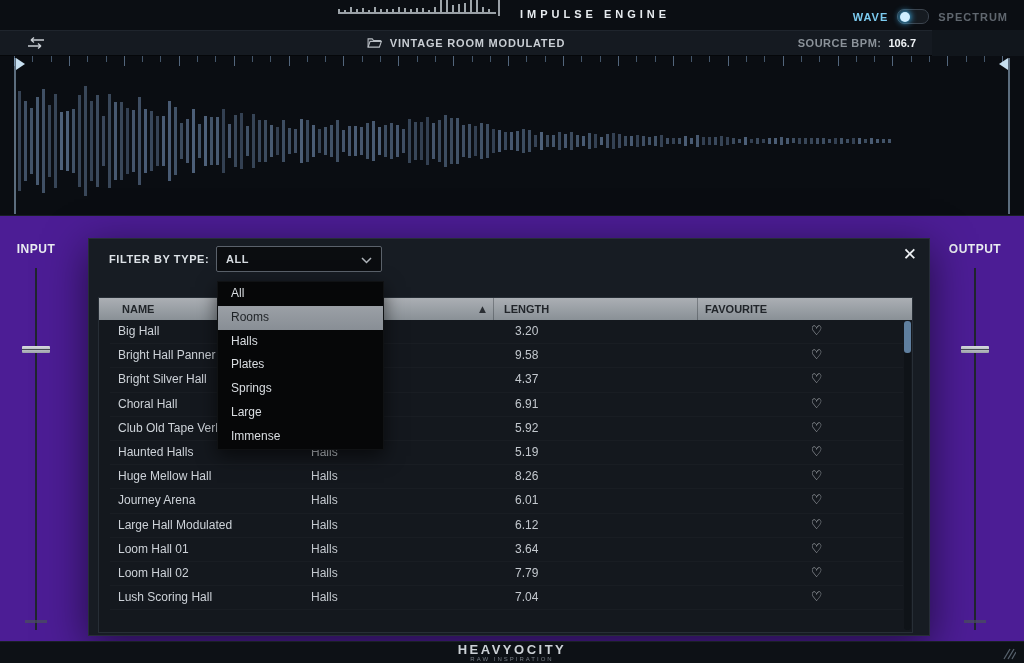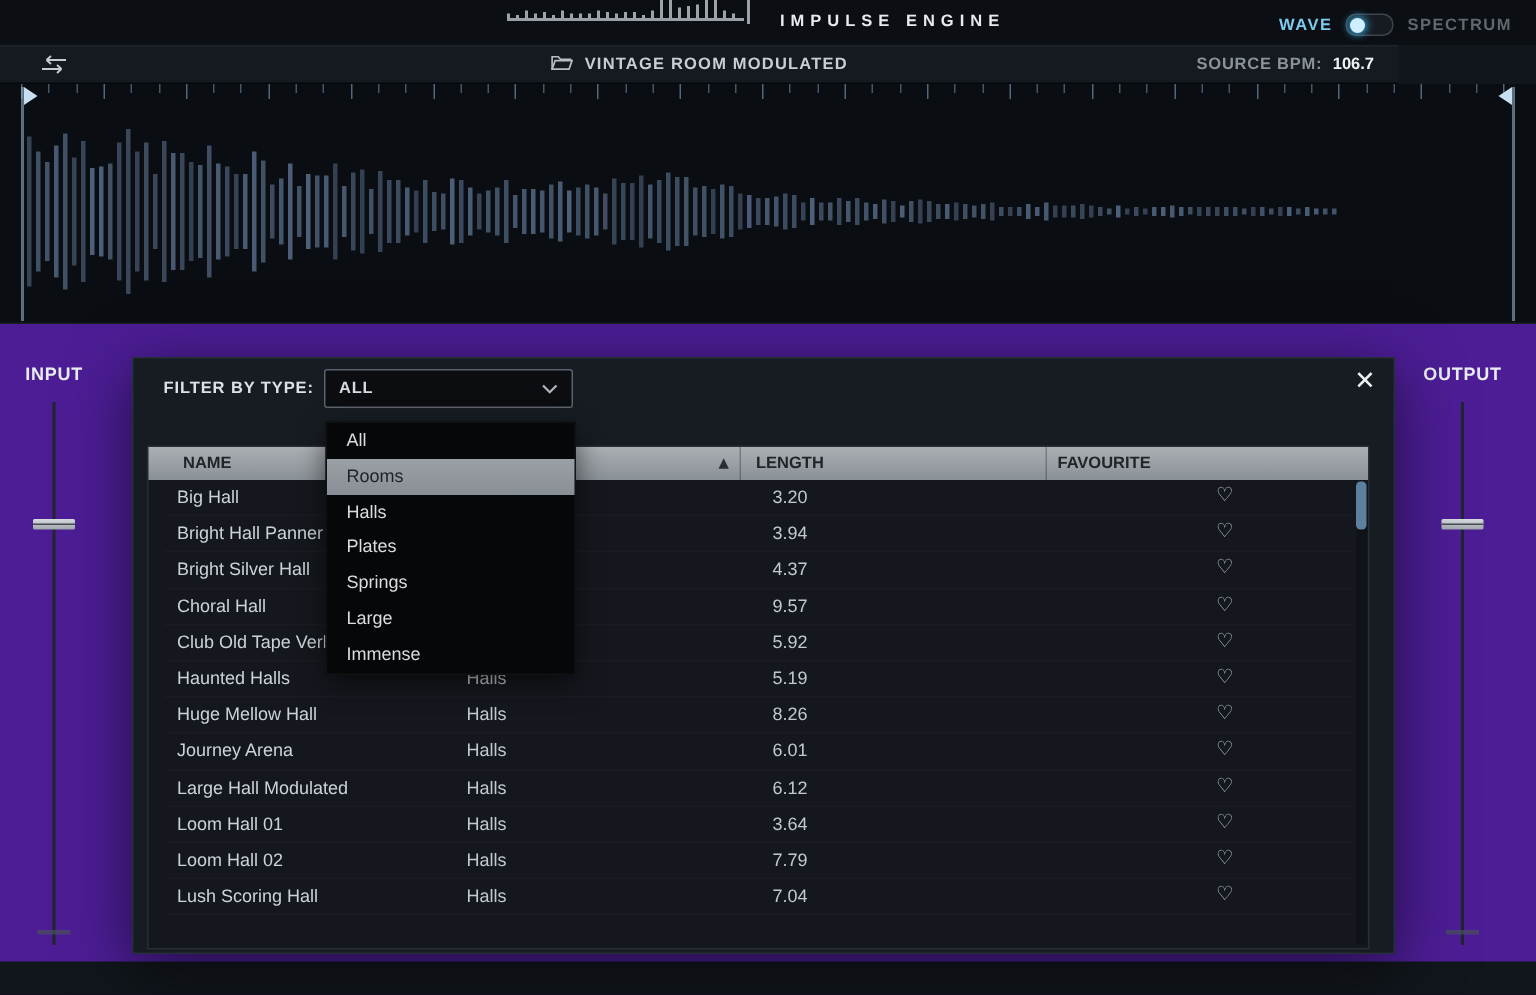--- a/index.html
+++ b/index.html
@@ -430,33 +430,33 @@
         <div class="tbody">
             <div class="trow">
               <span class="c-name">Big Hall</span>
               <span class="c-type">Halls</span>
               <span class="c-len">3.20</span>
               <span class="c-fav">♡</span>
             </div>
             <div class="trow">
               <span class="c-name">Bright Hall Panner</span>
               <span class="c-type">Halls</span>
-              <span class="c-len">3.94</span>
+              <span class="c-len">9.58</span>
               <span class="c-fav">♡</span>
             </div>
             <div class="trow">
               <span class="c-name">Bright Silver Hall</span>
               <span class="c-type">Halls</span>
               <span class="c-len">4.37</span>
               <span class="c-fav">♡</span>
             </div>
             <div class="trow">
               <span class="c-name">Choral Hall</span>
               <span class="c-type">Halls</span>
-              <span class="c-len">9.57</span>
+              <span class="c-len">6.91</span>
               <span class="c-fav">♡</span>
             </div>
             <div class="trow">
               <span class="c-name">Club Old Tape Verb</span>
               <span class="c-type">Halls</span>
               <span class="c-len">5.92</span>
               <span class="c-fav">♡</span>
             </div>
             <div class="trow">
               <span class="c-name">Haunted Halls</span>
@@ -511,14 +511,23 @@
           <div class="dd-item hl">Rooms</div>
           <div class="dd-item">Halls</div>
           <div class="dd-item">Plates</div>
           <div class="dd-item">Springs</div>
           <div class="dd-item">Large</div>
           <div class="dd-item">Immense</div>
         </div>
     </div>
   </div>
 
+  <div class="footer">
+    <div class="brand">HEAVYOCITY</div>
+    <div class="tagline">RAW INSPIRATION</div>
+    <span class="hatch">
+      <svg width="14" height="12" viewBox="0 0 14 12">
+        <path d="M2 11 L8 1 M6 11 L12 1 M10 11 L14 4" stroke="#55606b" stroke-width="1.3" fill="none"></path>
+      </svg>
+    </span>
+  </div>
 
 </div>
 
 </body></html>

